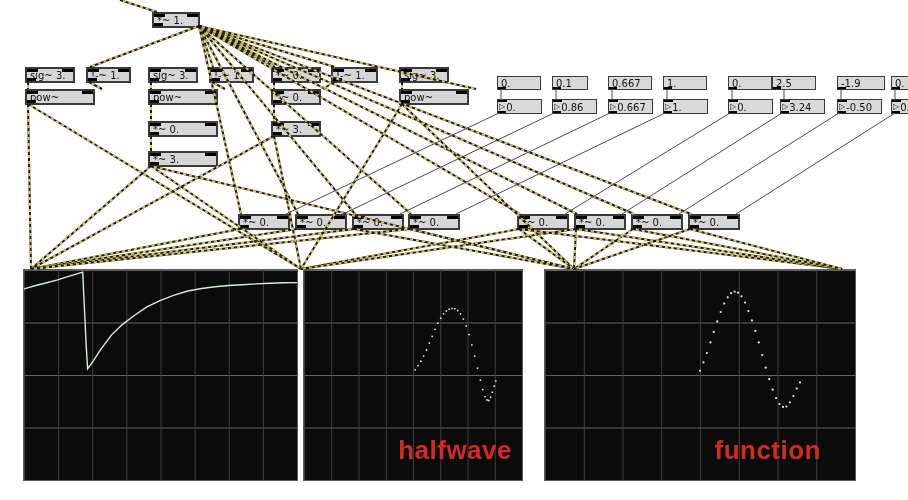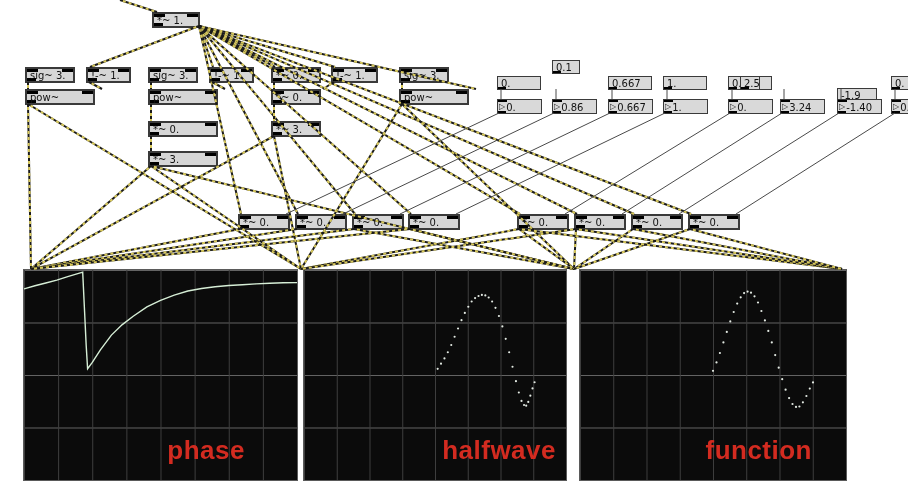--- a/index.html
+++ b/index.html
@@ -83,26 +83,26 @@
 <div class="obj" style="left:238px;top:214px;width:52px">*~ 0.</div>
 <div class="obj" style="left:295px;top:214px;width:52px">*~ 0.</div>
 <div class="obj" style="left:352px;top:214px;width:52px">*~ 0.</div>
 <div class="obj" style="left:408px;top:214px;width:52px">*~ 0.</div>
 <div class="obj" style="left:517px;top:214px;width:52px">*~ 0.</div>
 <div class="obj" style="left:574px;top:214px;width:52px">*~ 0.</div>
 <div class="obj" style="left:631px;top:214px;width:52px">*~ 0.</div>
 <div class="obj" style="left:688px;top:214px;width:52px">*~ 0.</div>
 
 <div class="msg" style="left:497px;top:76px;width:44px">0.</div>
-<div class="msg" style="left:552px;top:60px;width:28px">0.1</div>
+<div class="msg" style="left:552px;top:76px;width:36px">0.1</div>
 <div class="msg" style="left:608px;top:76px;width:44px">0.667</div>
 <div class="msg" style="left:663px;top:76px;width:44px">1.</div>
 <div class="msg" style="left:728px;top:76px;width:44px">0.</div>
-<div class="msg" style="left:740px;top:76px;width:20px">2.5</div>
-<div class="msg" style="left:837px;top:88px;width:40px">-1.9</div>
+<div class="msg" style="left:772px;top:76px;width:44px">2.5</div>
+<div class="msg" style="left:837px;top:76px;width:48px">-1.9</div>
 <div class="msg" style="left:891px;top:76px;width:44px">0.</div>
 
 <div class="num" style="left:497px;top:99px;width:45px">
     <span class="tri">▷</span>
     <span>0.</span>
   </div>
 <div class="num" style="left:552px;top:99px;width:45px">
     <span class="tri">▷</span>
     <span>0.86</span>
   </div>
@@ -117,34 +117,33 @@
 <div class="num" style="left:728px;top:99px;width:45px">
     <span class="tri">▷</span>
     <span>0.</span>
   </div>
 <div class="num" style="left:780px;top:99px;width:45px">
     <span class="tri">▷</span>
     <span>3.24</span>
   </div>
 <div class="num" style="left:837px;top:99px;width:45px">
     <span class="tri">▷</span>
-    <span>-1.40</span>
+    <span>-0.50</span>
   </div>
 <div class="num" style="left:891px;top:99px;width:45px">
     <span class="tri">▷</span>
     <span>0.</span>
   </div>
 
 <div class="scope" style="left:23px;width:275px">
   <svg viewBox="0 0 273 210">
       <polyline points="0.0,18.9 10.9,15.8 21.8,13.0 32.8,10.1 43.7,6.7 54.6,3.4 58.7,2.1 60.6,42.0 62.2,75.6 63.6,98.7 68.3,92.4 76.4,79.8 87.4,65.1 98.3,54.6 109.2,46.2 122.9,36.8 136.5,30.4 150.2,25.2 163.8,21.0 177.5,18.5 191.1,16.8 204.8,15.5 218.4,14.7 232.0,13.9 245.7,13.2 259.3,12.8 273.0,12.6" fill="none" stroke="#d6eed6" stroke-width="1.4"></polyline>
     </svg>
-  <div class="scope-label" style="right:52px">phase</div>
 </div>
-<div class="scope" style="left:303px;width:264px">
+<div class="scope" style="left:303px;width:220px">
   <svg viewBox="0 0 266 210">
       <circle cx="135.7" cy="98.7" r="1.1" fill="#e3eae3"></circle>
       <circle cx="139.1" cy="93.5" r="1.1" fill="#e3eae3"></circle>
       <circle cx="142.6" cy="88.2" r="1.1" fill="#e3eae3"></circle>
       <circle cx="146.0" cy="81.9" r="1.1" fill="#e3eae3"></circle>
       <circle cx="149.5" cy="74.5" r="1.1" fill="#e3eae3"></circle>
       <circle cx="152.9" cy="66.2" r="1.1" fill="#e3eae3"></circle>
       <circle cx="156.4" cy="57.8" r="1.1" fill="#e3eae3"></circle>
       <circle cx="159.9" cy="49.3" r="1.1" fill="#e3eae3"></circle>
       <circle cx="163.3" cy="42.0" r="1.1" fill="#e3eae3"></circle>
@@ -167,21 +166,21 @@
       <circle cx="220.8" cy="131.3" r="1.1" fill="#e3eae3"></circle>
       <circle cx="223.4" cy="135.5" r="1.1" fill="#e3eae3"></circle>
       <circle cx="225.6" cy="136.1" r="1.1" fill="#e3eae3"></circle>
       <circle cx="227.7" cy="132.3" r="1.1" fill="#e3eae3"></circle>
       <circle cx="229.8" cy="126.0" r="1.1" fill="#e3eae3"></circle>
       <circle cx="232.0" cy="118.6" r="1.1" fill="#e3eae3"></circle>
       <circle cx="234.1" cy="112.4" r="1.1" fill="#e3eae3"></circle>
     </svg>
   <div class="scope-label" style="right:10px">halfwave</div>
 </div>
-<div class="scope" style="left:579px;width:268px">
+<div class="scope" style="left:544px;width:312px">
   <svg viewBox="0 0 266 210">
       <circle cx="133.0" cy="100.8" r="1.1" fill="#e3eae3"></circle>
       <circle cx="136.5" cy="92.4" r="1.1" fill="#e3eae3"></circle>
       <circle cx="139.9" cy="83.0" r="1.1" fill="#e3eae3"></circle>
       <circle cx="143.4" cy="72.4" r="1.1" fill="#e3eae3"></circle>
       <circle cx="146.8" cy="61.9" r="1.1" fill="#e3eae3"></circle>
       <circle cx="150.3" cy="51.4" r="1.1" fill="#e3eae3"></circle>
       <circle cx="153.7" cy="42.0" r="1.1" fill="#e3eae3"></circle>
       <circle cx="157.2" cy="33.6" r="1.1" fill="#e3eae3"></circle>
       <circle cx="160.7" cy="27.3" r="1.1" fill="#e3eae3"></circle>

